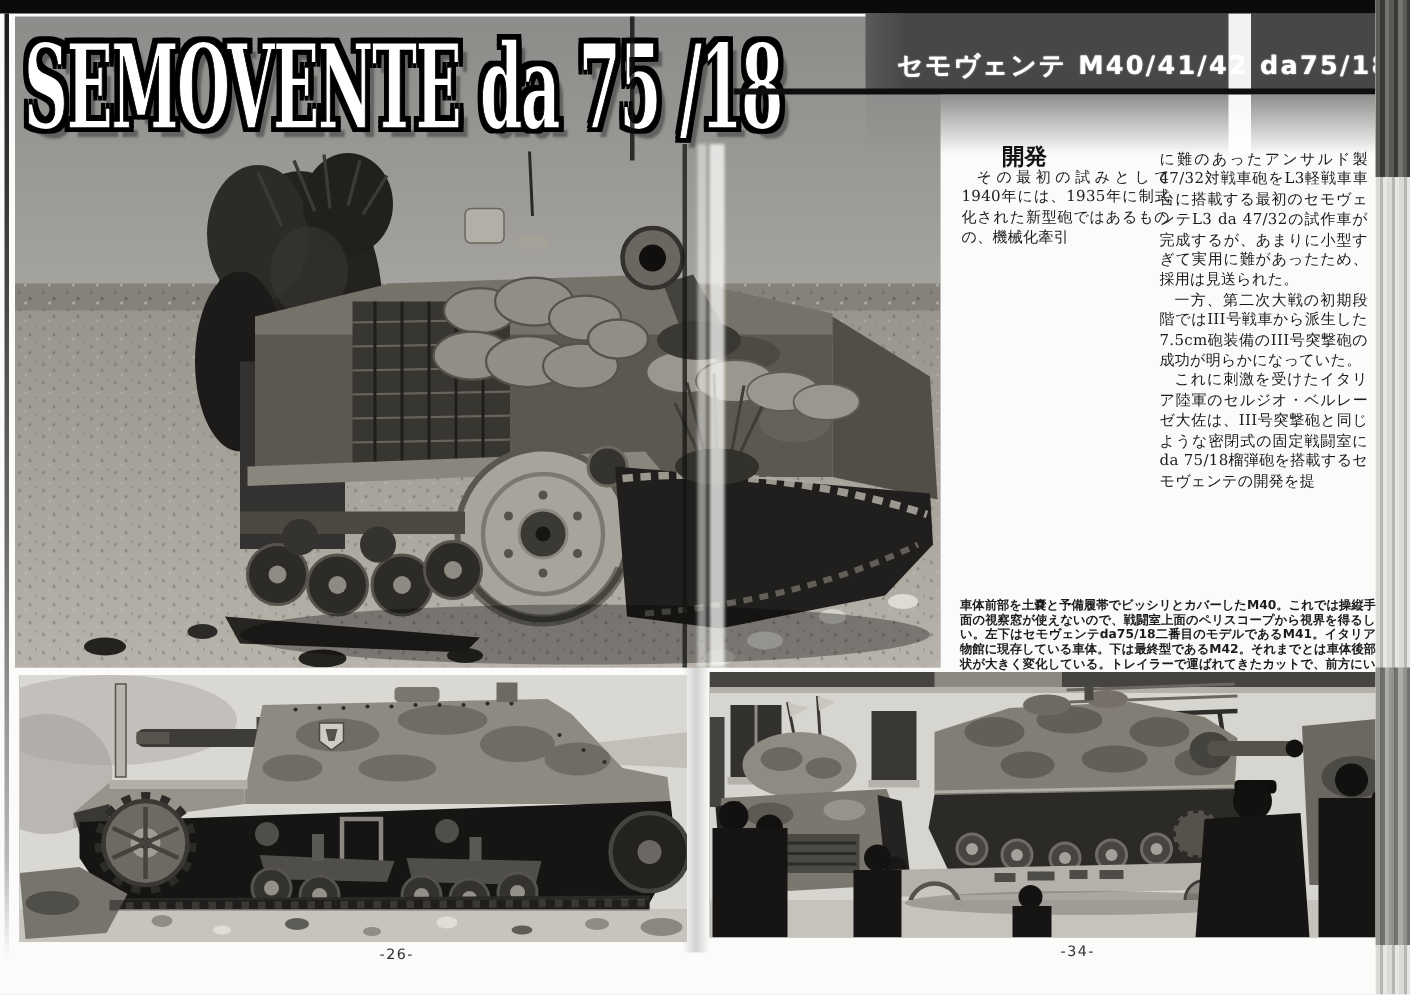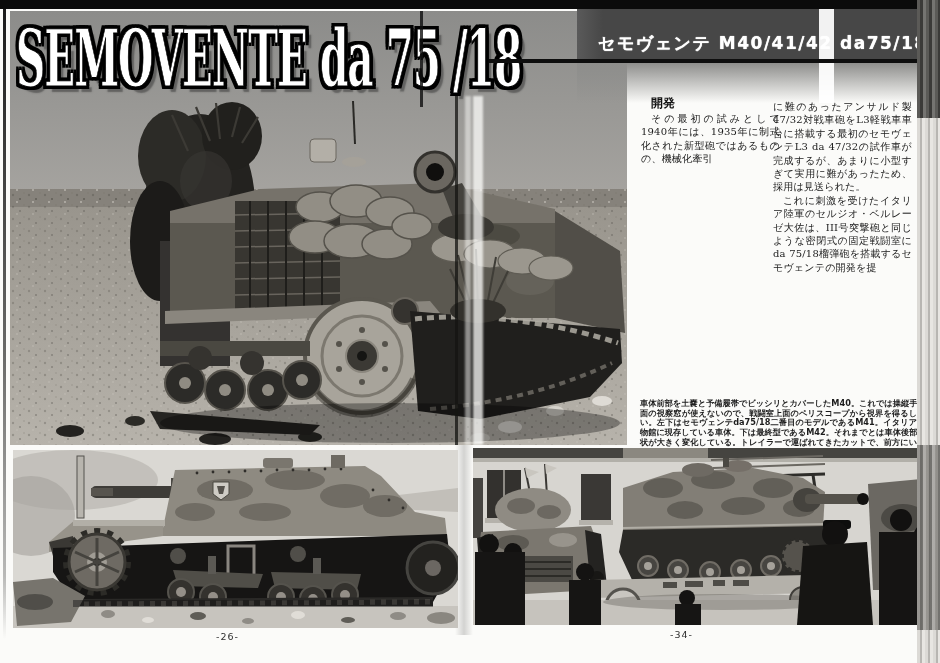--- a/index.html
+++ b/index.html
@@ -55,27 +55,27 @@
   #fold-streak1{left:465px;width:6px;opacity:.5;}
   #fold-streak2{left:473px;width:10px;opacity:.75;}
   #gutter-shadow-bottom{left:455px;top:445px;width:18px;height:190px;
     background:linear-gradient(90deg,rgba(0,0,0,0),rgba(0,0,0,.16),rgba(0,0,0,0));}
 
   
   .jp-body{font-family:"DejaVu Serif",serif;color:#1a1a1a;font-size:10px;line-height:13.4px;
     text-align:justify;letter-spacing:.2px;}
   .jp-body p{margin:0;text-indent:1em;}
   .jp-body p.noindent{text-indent:0;}
-  #section-heading{left:651px;top:95px;font-size:12px;font-weight:bold;color:#111;}
+  #section-heading{left:668px;top:95px;font-size:15px;font-weight:bold;color:#111;}
   #col1{left:641px;top:112px;width:139px;height:286px;overflow:hidden;}
   #col2{left:773px;top:100px;width:139px;height:298px;overflow:hidden;}
   #caption{left:640px;top:399px;width:294px;font-size:8.2px;line-height:9.7px;
     font-weight:bold;color:#1c1c1c;text-align:justify;letter-spacing:0;}
 
-  .pagenum{font-size:9.5px;color:#2e2e2e;letter-spacing:1px;width:60px;text-align:left;}
+  .pagenum{font-size:9.5px;color:#2e2e2e;letter-spacing:1px;width:60px;text-align:right;}
   #pagenum-left{left:216px;top:631px;}
   #pagenum-right{left:670px;top:629px;}
 </style>
 </head>
 <body>
 
 <div id="stage">
 
   <div id="main-photo" class="photo abs">
     <svg viewBox="0 0 617 434" preserveAspectRatio="none">
@@ -233,20 +233,21 @@
   <div id="fold-streak1" class="abs fold-streak"></div>
   <div id="fold-streak2" class="abs fold-streak"></div>
   <div id="gutter-shadow-bottom" class="abs"></div>
 
   <div id="section-heading" class="abs">開発</div>
   <div id="col1" class="abs jp-body">
     <p>その最初の試みとして1940年には、1935年に制式化された新型砲ではあるものの、機械化牽引</p>
   </div>
   <div id="col2" class="abs jp-body">
     <p class="noindent">に難のあったアンサルド製47/32対戦車砲をL3軽戦車車台に搭載する最初のセモヴェンテL3 da 47/32の試作車が完成するが、あまりに小型すぎて実用に難があったため、採用は見送られた。</p>
+    <p>一方、第二次大戦の初期段階ではIII号戦車から派生した7.5cm砲装備のIII号突撃砲の成功が明らかになっていた。</p>
     <p>これに刺激を受けたイタリア陸軍のセルジオ・ベルレーゼ大佐は、III号突撃砲と同じような密閉式の固定戦闘室にda 75/18榴弾砲を搭載するセモヴェンテの開発を提</p>
   </div>
   <div id="caption" class="abs">車体前部を土嚢と予備履帯でビッシリとカバーしたM40。これでは操縦手は前面の視察窓が使えないので、戦闘室上面のペリスコープから視界を得るしかない。左下はセモヴェンテda75/18二番目のモデルであるM41。イタリアの博物館に現存している車体。下は最終型であるM42。それまでとは車体後部の形状が大きく変化している。トレイラーで運ばれてきたカットで、前方にいるのはM13/40戦車。</div>
 
   <div id="bl-photo" class="photo abs">
     <svg viewBox="0 0 445 178" preserveAspectRatio="none">
       <rect x="0" y="0" width="445" height="178" fill="#dad8d3"></rect>
       <ellipse cx="60" cy="30" rx="85" ry="30" fill="#b9b6b0" opacity=".7"></ellipse>
       <ellipse cx="18" cy="66" rx="44" ry="40" fill="#a5a29c" opacity=".6"></ellipse>
       <polygon points="360,48 445,38 445,62 360,58" fill="#c2bfb9"></polygon>

